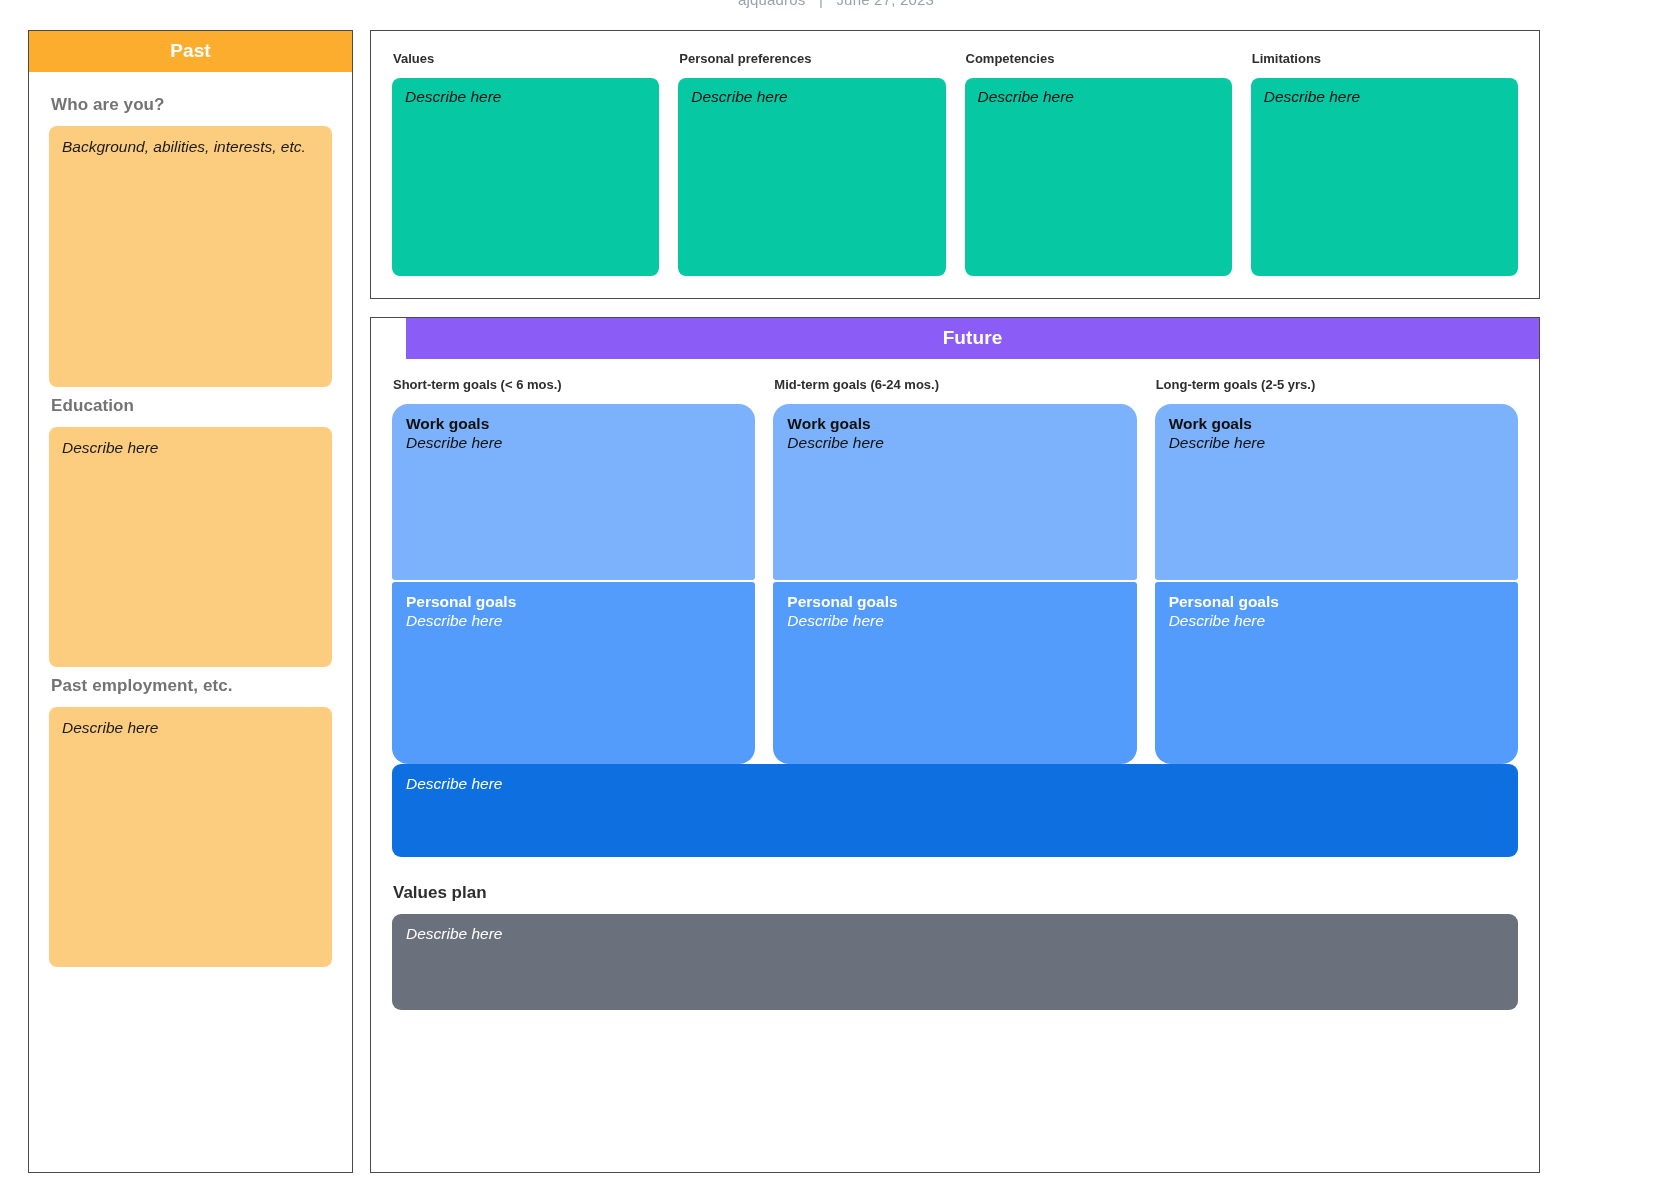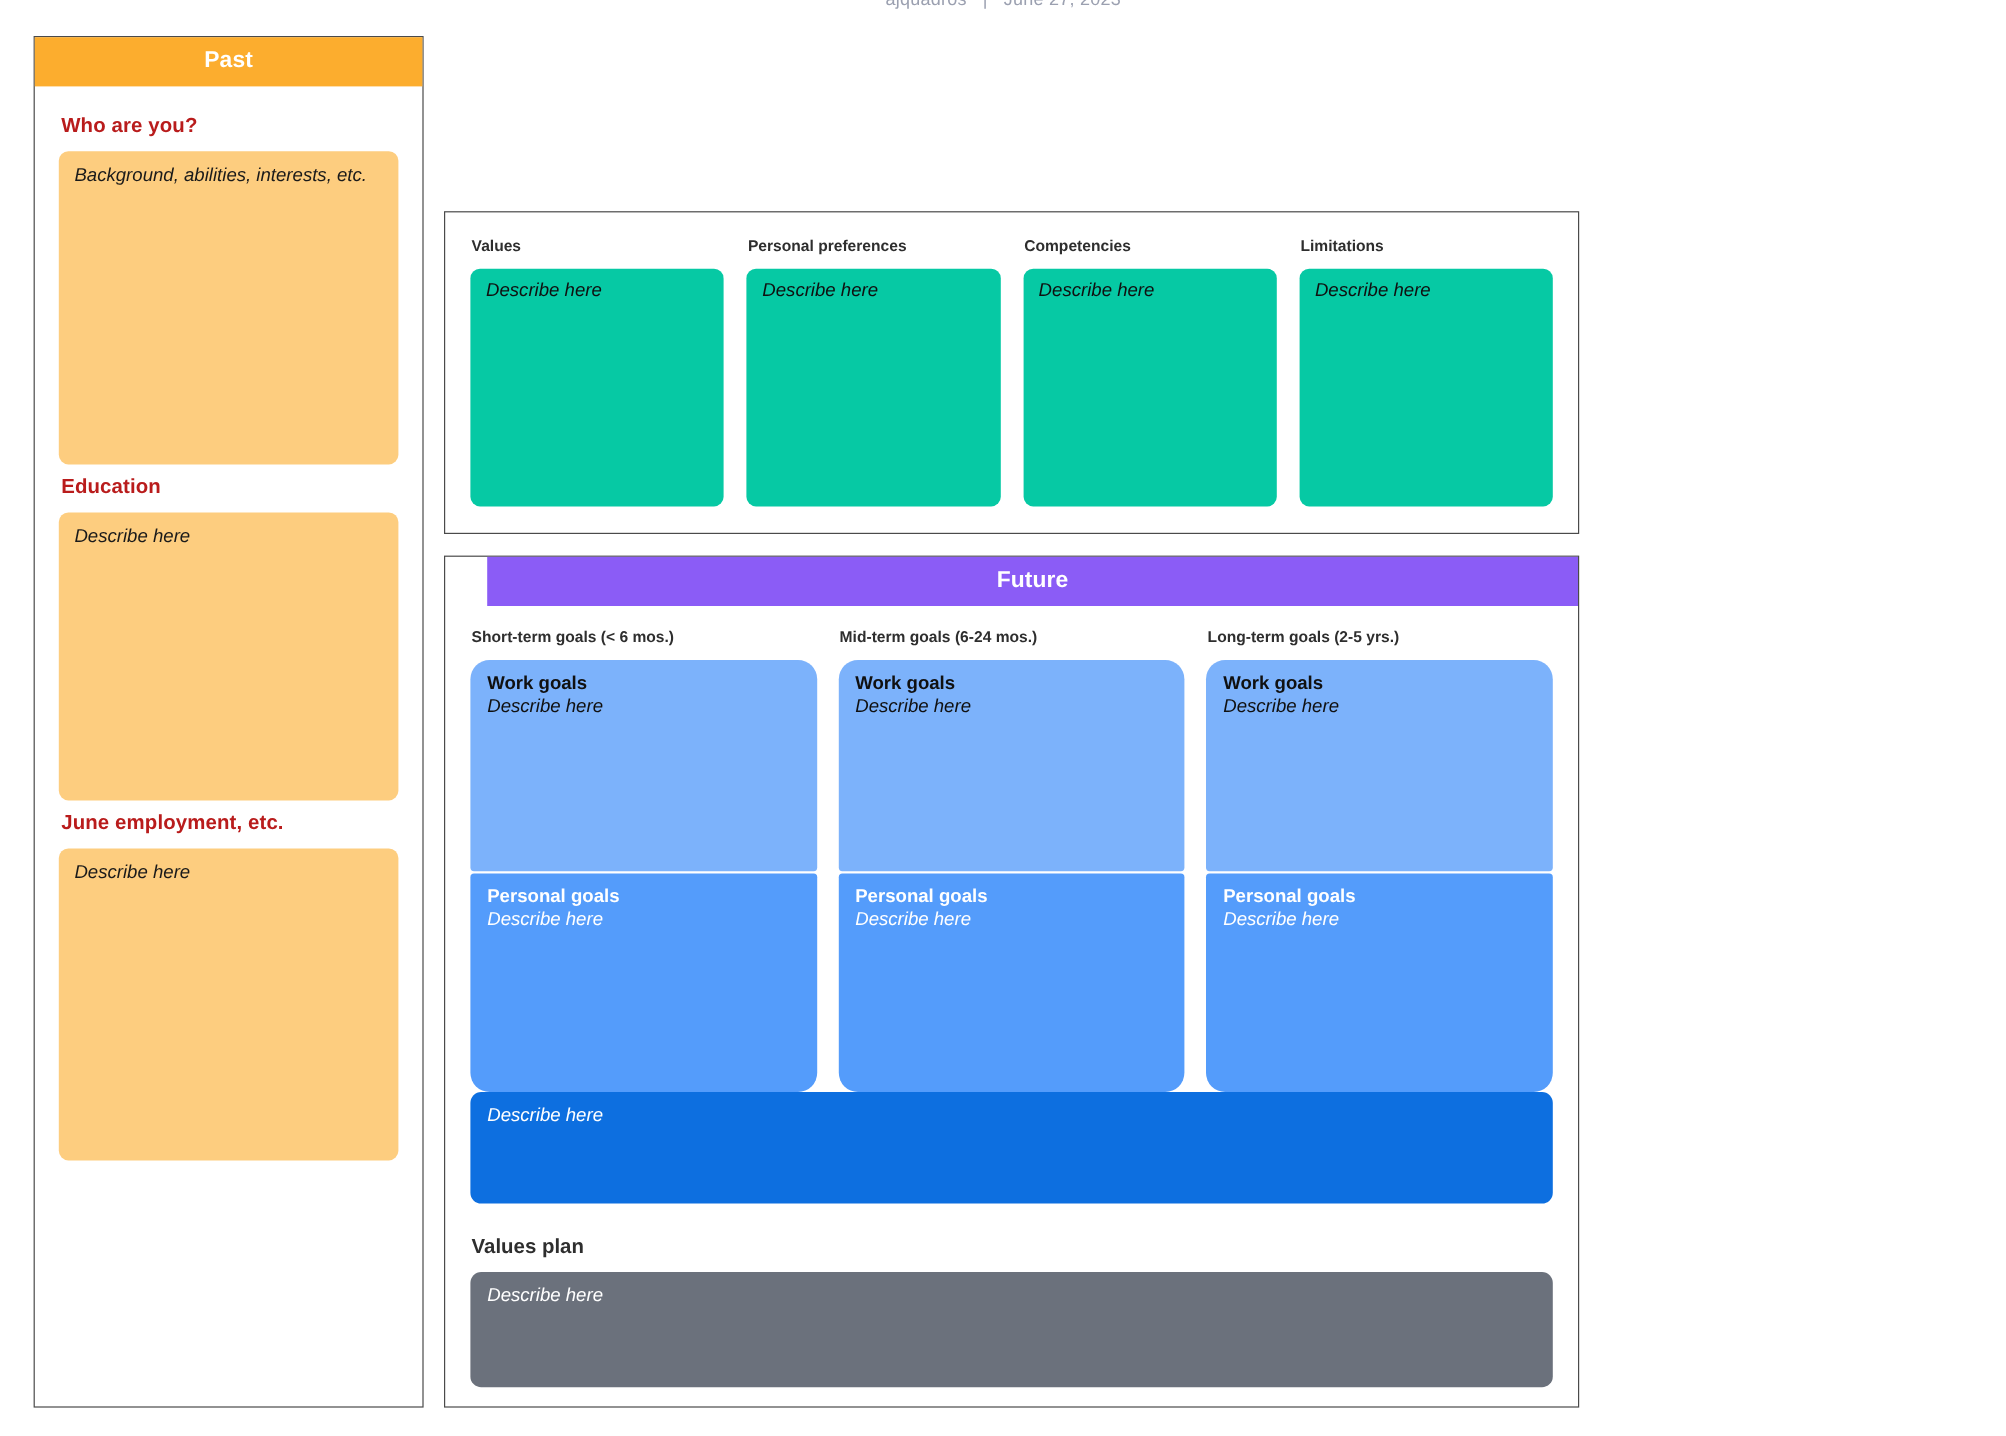--- a/index.html
+++ b/index.html
@@ -27,25 +27,24 @@
     letter-spacing: .2px;
     white-space: nowrap;
   }
   .meta-sep { padding: 0 9px; }
 
   
   .board {
     position: absolute;
     top: 30px;
     left: 28px;
-    width: 1288px;
+    width: 1512px;
     height: 1143px;
     display: flex;
     gap: 17px;
-    align-items: flex-end;
   }
 
   
   .panel {
     border: 1px solid #4a4a4a;
     background: #ffffff;
     box-sizing: border-box;
     display: flex;
     flex-direction: column;
   }
@@ -71,21 +70,21 @@
     width: 325px;
     flex: 0 0 325px;
     height: 1143px;
   }
   .col-past .band { background: #fcad2e; }
   .col-past .panel-body { padding: 14px 20px 18px; }
 
   .field-label {
     font-size: 17px;
     font-weight: bold;
-    color: #b91c1c;
+    color: #737373;
     margin: 9px 0 11px 2px;
     letter-spacing: .1px;
   }
   .past-box {
     background: #fdcd7f;
     border-radius: 8px;
     box-sizing: border-box;
     padding: 11px 13px;
   }
   .past-box .ph {
@@ -230,21 +229,21 @@
       <div class="field-label">Who are you?</div>
       <div class="past-box box-who">
         <div class="ph">Background, abilities, interests, etc.</div>
       </div>
 
       <div class="field-label">Education</div>
       <div class="past-box box-edu">
         <div class="ph">Describe here</div>
       </div>
 
-      <div class="field-label">June employment, etc.</div>
+      <div class="field-label">Past employment, etc.</div>
       <div class="past-box box-emp">
         <div class="ph">Describe here</div>
       </div>
 
     </div>
   </div>
 
   <div class="col-right">
 
     <div class="panel panel-present">

